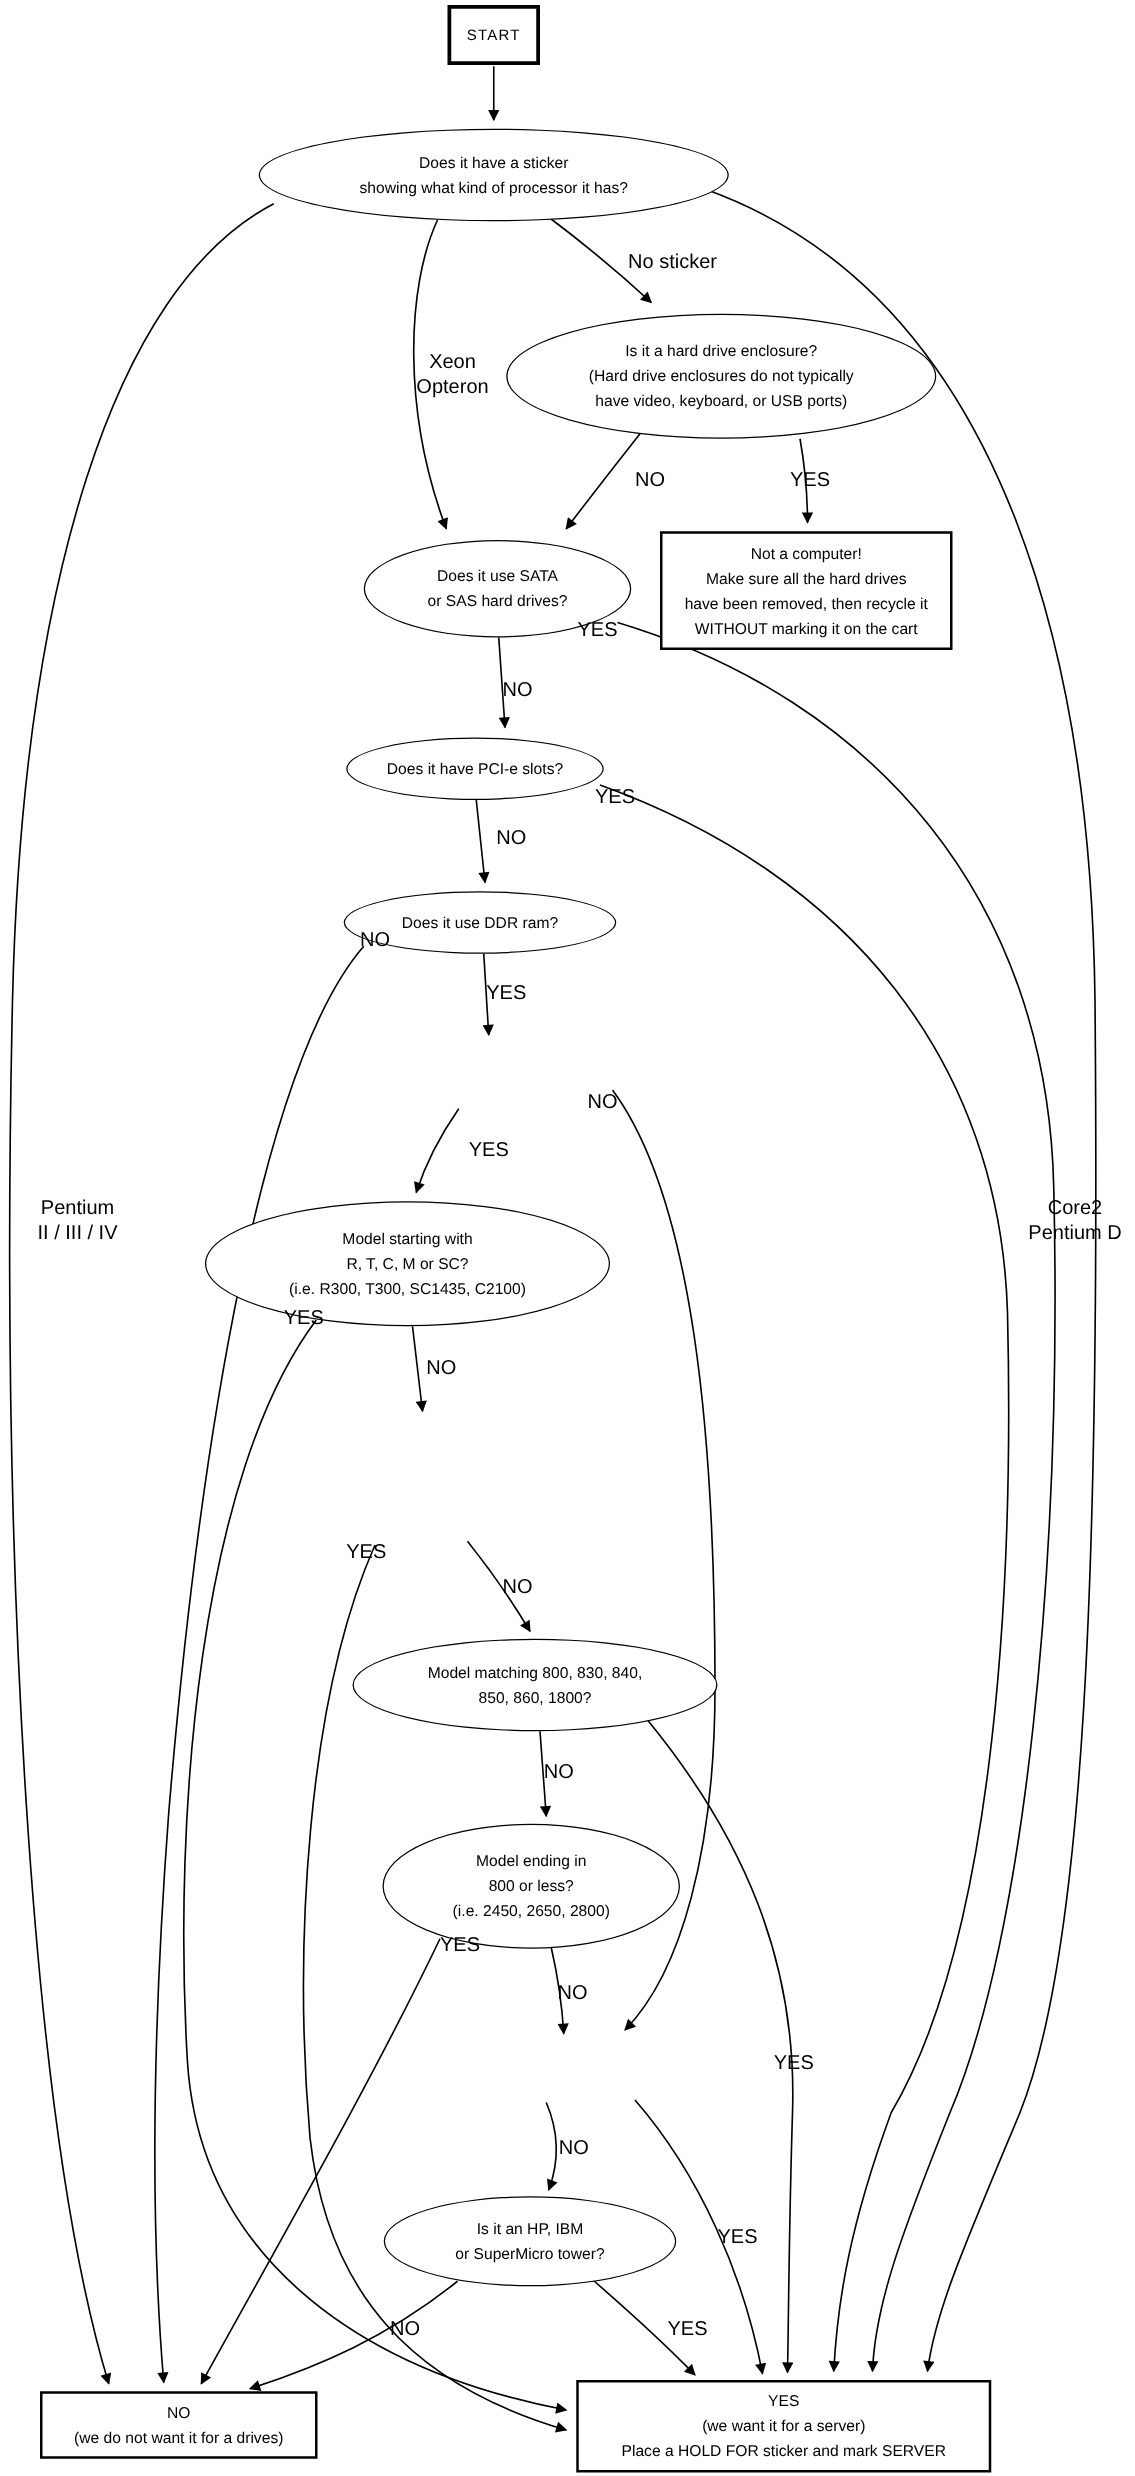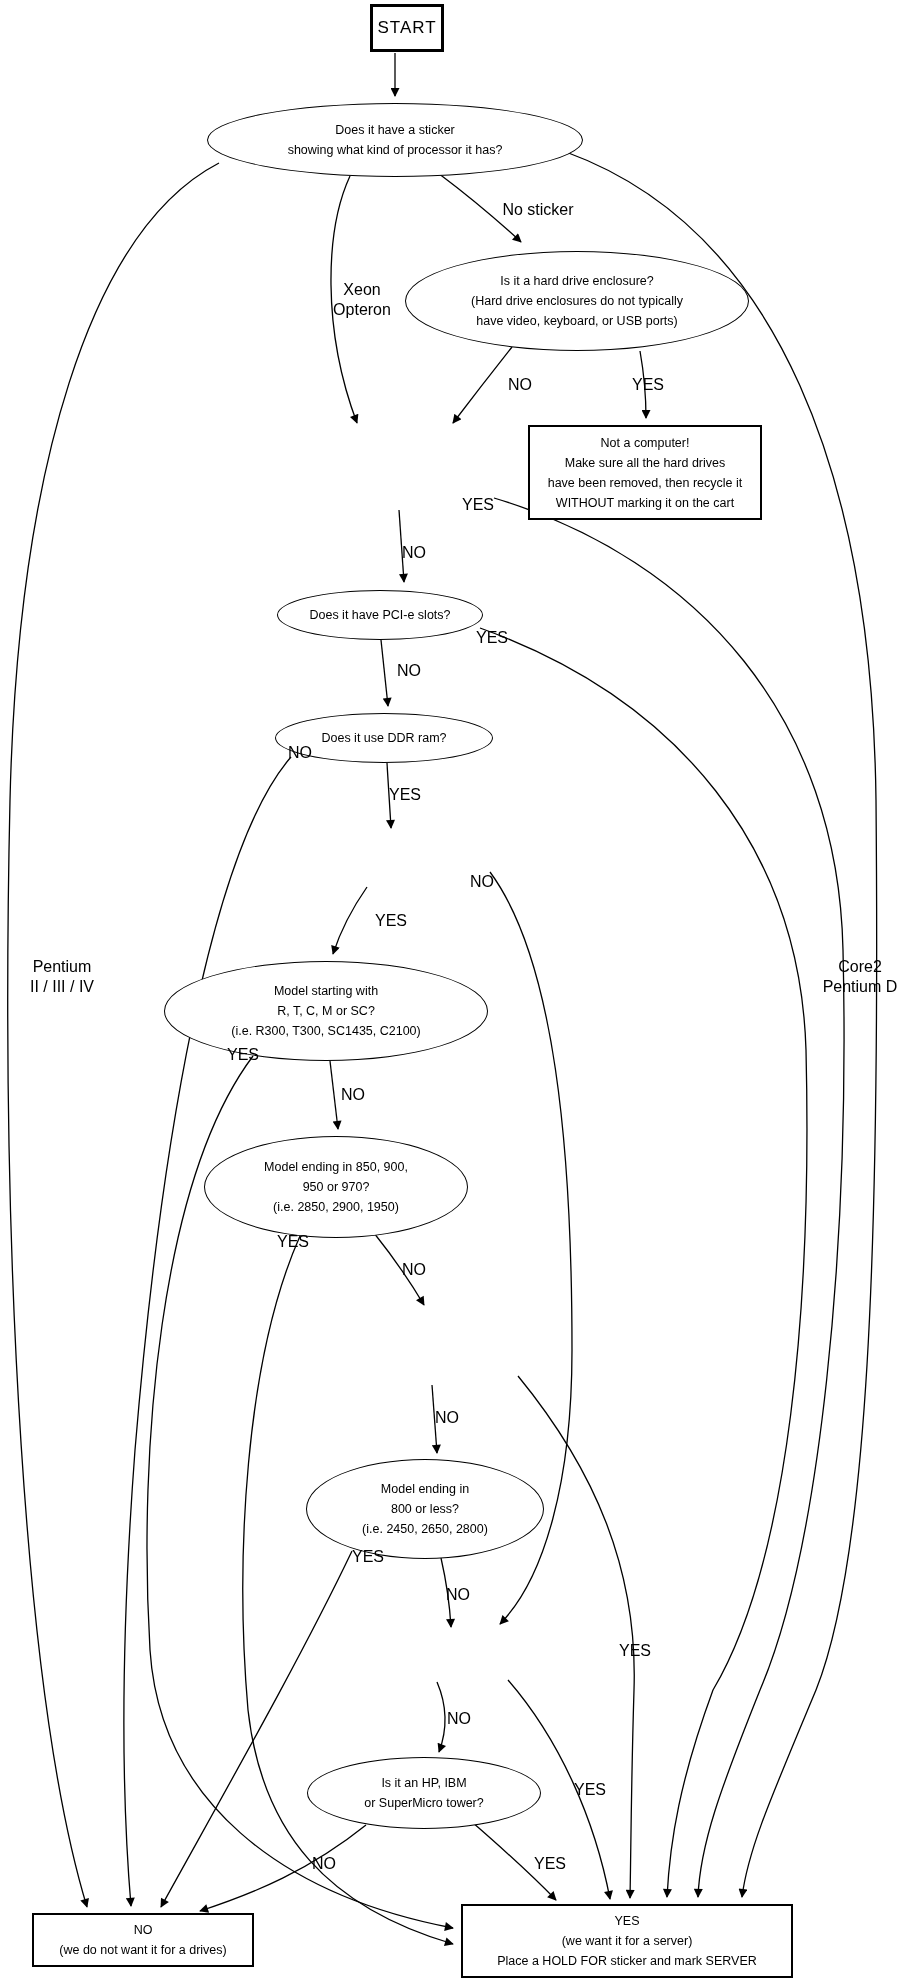--- a/index.html
+++ b/index.html
@@ -12,21 +12,21 @@
   svg.edges { position:absolute; left:0; top:0; }
   .edge { fill:none; stroke:var(--stroke); stroke-width:1.3px; }
   .arrowhead { fill:var(--stroke); }
   .node {
     position:absolute; display:flex; flex-direction:column;
     align-items:center; justify-content:center; text-align:center;
     font-size:12.5px; line-height:20px; background:var(--bg); box-sizing:border-box;
   }
   .ellipse { border:1px solid var(--stroke); border-radius:50%; }
   .box { border:2px solid var(--stroke); }
-  .box.start { border-width:3px; font-size:17px; letter-spacing:1px;margin-left:12px; }
+  .box.start { border-width:3px; font-size:12px; letter-spacing:1px; }
   .nline { white-space:nowrap; }
   .elabel {
     position:absolute; transform:translate(-50%,-50%);
     font-size:16px; line-height:20px; white-space:nowrap; text-align:center;
   }
 </style>
 </head>
 <body>
 
 <div class="canvas">
@@ -81,42 +81,45 @@
     <div class="nline">showing what kind of processor it has?</div>
   </div>
 
   <div class="node box" style="left:528px;top:425px;width:234px;height:95px;">
     <div class="nline">Not a computer!</div>
     <div class="nline">Make sure all the hard drives</div>
     <div class="nline">have been removed, then recycle it</div>
     <div class="nline">WITHOUT marking it on the cart</div>
   </div>
 
+  <div class="node ellipse" style="left:291px;top:432px;width:214px;height:78px;">
+    <div class="nline">Does it use SATA</div>
+    <div class="nline">or SAS hard drives?</div>
+  </div>
 
   <div class="node ellipse" style="left:277px;top:590px;width:206px;height:50px;">
     <div class="nline">Does it have PCI-e slots?</div>
   </div>
 
   <div class="node ellipse" style="left:275px;top:713px;width:218px;height:50px;">
     <div class="nline">Does it use DDR ram?</div>
   </div>
 
 
   <div class="node ellipse" style="left:164px;top:961px;width:324px;height:100px;">
     <div class="nline">Model starting with</div>
     <div class="nline">R, T, C, M or SC?</div>
     <div class="nline">(i.e. R300, T300, SC1435, C2100)</div>
   </div>
 
-  <div class="node ellipse" style="left:204px;top:1136px;width:264px;height:102px;">
-    <div class="nline">Model ending in 850, 900,</div>
-    <div class="nline">950 or 970?</div>
-    <div class="nline">(i.e. 2850, 2900, 1950)</div>
+
+  <div class="node ellipse" style="left:282px;top:1311px;width:292px;height:74px;">
+    <div class="nline">Model matching 800, 830, 840,</div>
+    <div class="nline">850, 860, 1800?</div>
   </div>
-
 
   <div class="node ellipse" style="left:306px;top:1459px;width:238px;height:100px;align-items:center;">
     <div class="nline">Model ending in</div>
     <div class="nline">800 or less?</div>
     <div class="nline">(i.e. 2450, 2650, 2800)</div>
   </div>
 
 
   <div class="node ellipse" style="left:307px;top:1757px;width:234px;height:72px;">
     <div class="nline">Is it an HP, IBM</div>

